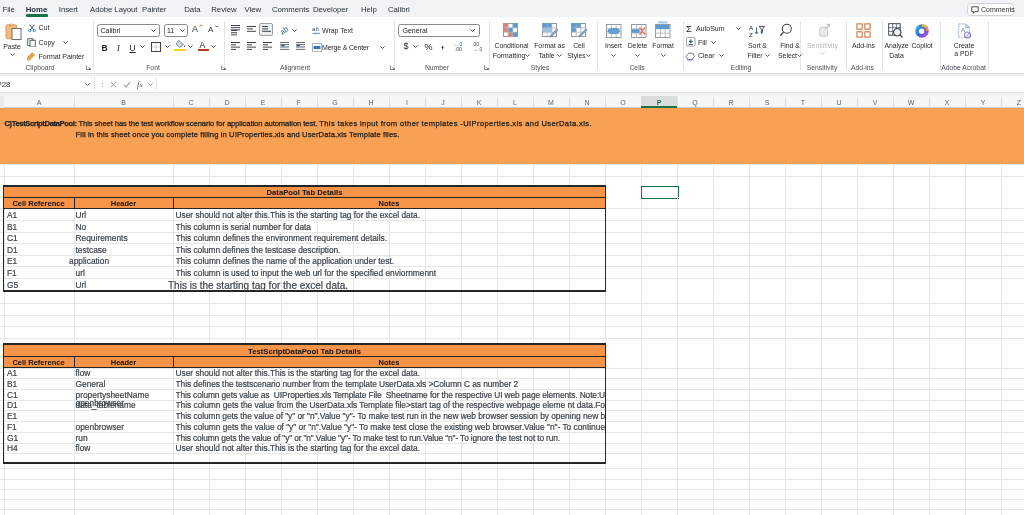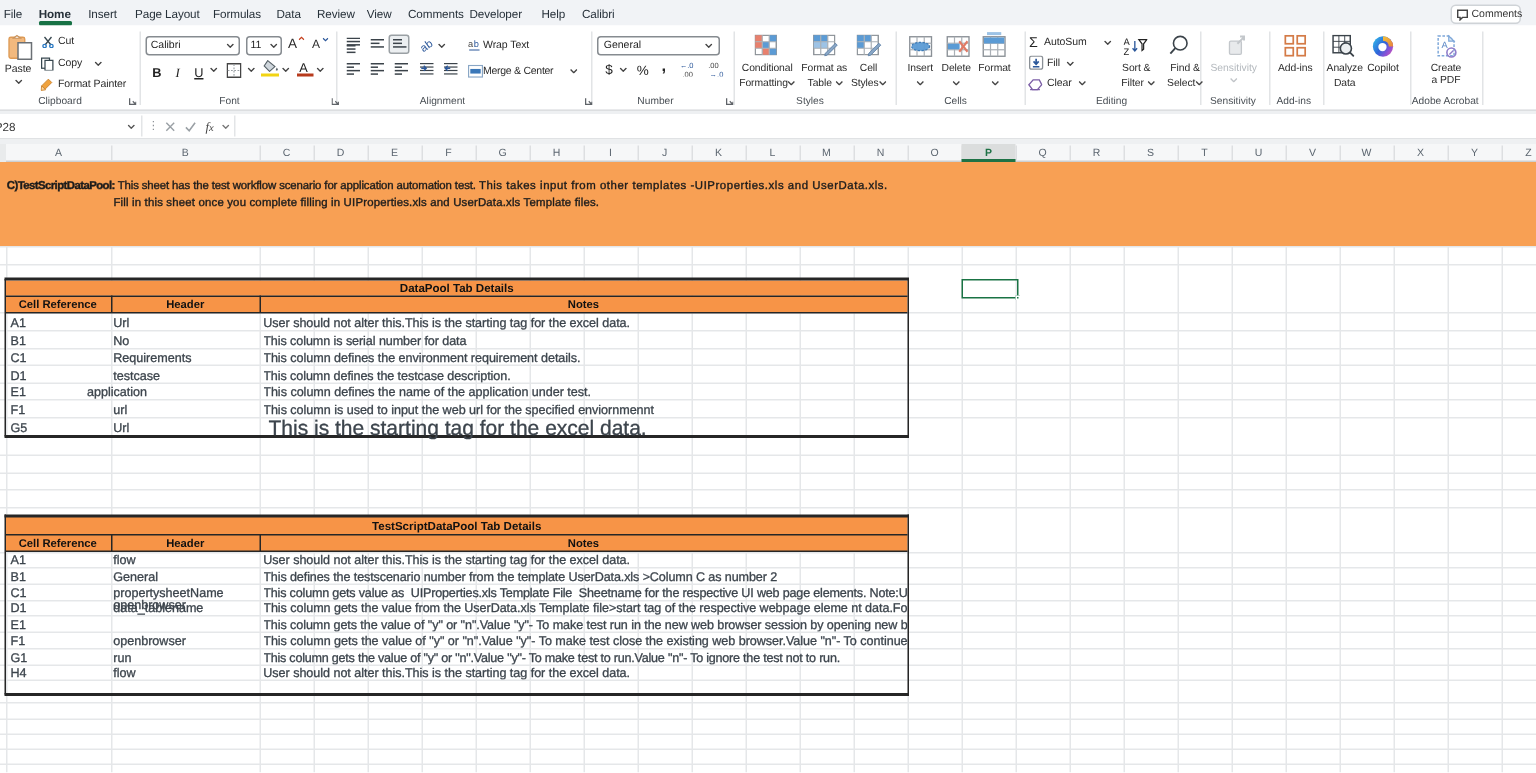--- a/index.html
+++ b/index.html
@@ -2,22 +2,22 @@
 <html><head><meta charset="utf-8"><style>
 html,body{margin:0;padding:0}
 body{width:1024px;height:515px;overflow:hidden;background:#fff;font-family:"Liberation Sans",sans-serif;position:relative}
 div{box-sizing:border-box}
 .t{position:absolute;white-space:nowrap}
 </style></head><body>
 <div style="position:absolute;left:0;top:0;width:1024px;height:17px;background:#f1f3f6"></div>
 <div class="t" style="left:2.5px;top:4.5px;font-size:7.8px;letter-spacing:-0.06px;color:#27313a;font-weight:400">File</div>
 <div class="t" style="left:25.8px;top:4.5px;font-size:7.8px;letter-spacing:-0.06px;color:#27313a;font-weight:600">Home</div>
 <div class="t" style="left:58.8px;top:4.5px;font-size:7.8px;letter-spacing:-0.06px;color:#27313a;font-weight:400">Insert</div>
-<div class="t" style="left:90px;top:4.5px;font-size:7.8px;letter-spacing:-0.06px;color:#27313a;font-weight:400">Page Layout</div>
-<div class="t" style="left:142px;top:4.5px;font-size:7.8px;letter-spacing:-0.06px;color:#27313a;font-weight:400">Formulas</div>
+<div class="t" style="left:90px;top:4.5px;font-size:7.8px;letter-spacing:-0.06px;color:#27313a;font-weight:400">Adobe Layout</div>
+<div class="t" style="left:142px;top:4.5px;font-size:7.8px;letter-spacing:-0.06px;color:#27313a;font-weight:400">Painter</div>
 <div class="t" style="left:184.3px;top:4.5px;font-size:7.8px;letter-spacing:-0.06px;color:#27313a;font-weight:400">Data</div>
 <div class="t" style="left:211.3px;top:4.5px;font-size:7.8px;letter-spacing:-0.06px;color:#27313a;font-weight:400">Review</div>
 <div class="t" style="left:244.5px;top:4.5px;font-size:7.8px;letter-spacing:-0.06px;color:#27313a;font-weight:400">View</div>
 <div class="t" style="left:272px;top:4.5px;font-size:7.8px;letter-spacing:-0.06px;color:#27313a;font-weight:400">Comments</div>
 <div class="t" style="left:313px;top:4.5px;font-size:7.8px;letter-spacing:-0.06px;color:#27313a;font-weight:400">Developer</div>
 <div class="t" style="left:361px;top:4.5px;font-size:7.8px;letter-spacing:-0.06px;color:#27313a;font-weight:400">Help</div>
 <div class="t" style="left:388px;top:4.5px;font-size:7.8px;letter-spacing:-0.06px;color:#27313a;font-weight:400">Calibri</div>
 <div style="position:absolute;left:25.5px;top:14.4px;width:22px;height:2.4px;background:#177245;border-radius:1px"></div>
 <div style="position:absolute;left:967px;top:2.5px;width:47px;height:13px;background:#fff;border:1px solid #cfd3d7;border-radius:3.5px"></div>
 <svg style="position:absolute;left:971px;top:5.5px" width="8" height="8" viewBox="0 0 10 10">
@@ -568,28 +568,28 @@
 <div class="t" style="left:7px;top:226.54px;transform:translateY(-50%);font-size:8.4px;color:#3c444c;-webkit-text-stroke:0.2px #3c444c">B1</div>
 <div class="t" style="left:75.5px;top:226.54px;transform:translateY(-50%);font-size:8.4px;color:#3c444c;-webkit-text-stroke:0.2px #3c444c">No</div>
 <div style="position:absolute;left:175.5px;top:226.54px;transform:translateY(-50%);width:429.5px;overflow:hidden;white-space:pre;font-size:8.4px;color:#3c444c;-webkit-text-stroke:0.2px #3c444c;letter-spacing:-0.05px">This column is serial number for data</div>
 <div class="t" style="left:7px;top:238.16px;transform:translateY(-50%);font-size:8.4px;color:#3c444c;-webkit-text-stroke:0.2px #3c444c">C1</div>
 <div class="t" style="left:75.5px;top:238.16px;transform:translateY(-50%);font-size:8.4px;color:#3c444c;-webkit-text-stroke:0.2px #3c444c">Requirements</div>
 <div style="position:absolute;left:175.5px;top:238.16px;transform:translateY(-50%);width:429.5px;overflow:hidden;white-space:pre;font-size:8.4px;color:#3c444c;-webkit-text-stroke:0.2px #3c444c;letter-spacing:-0.022px">This column defines the environment requirement details.</div>
 <div class="t" style="left:7px;top:249.78px;transform:translateY(-50%);font-size:8.4px;color:#3c444c;-webkit-text-stroke:0.2px #3c444c">D1</div>
 <div class="t" style="left:75.5px;top:249.78px;transform:translateY(-50%);font-size:8.4px;color:#3c444c;-webkit-text-stroke:0.2px #3c444c">testcase</div>
 <div style="position:absolute;left:175.5px;top:249.78px;transform:translateY(-50%);width:429.5px;overflow:hidden;white-space:pre;font-size:8.4px;color:#3c444c;-webkit-text-stroke:0.2px #3c444c;letter-spacing:-0.05px">This column defines the testcase description.</div>
 <div class="t" style="left:7px;top:261.4px;transform:translateY(-50%);font-size:8.4px;color:#3c444c;-webkit-text-stroke:0.2px #3c444c">E1</div>
-<div class="t" style="left:58px;top:261.4px;transform:translateY(-50%);font-size:8.4px;color:#3c444c;-webkit-text-stroke:0.2px #3c444c">application</div>
+<div class="t" style="left:69px;top:261.4px;transform:translateY(-50%);font-size:8.4px;color:#3c444c;-webkit-text-stroke:0.2px #3c444c">application</div>
 <div style="position:absolute;left:175.5px;top:261.4px;transform:translateY(-50%);width:429.5px;overflow:hidden;white-space:pre;font-size:8.4px;color:#3c444c;-webkit-text-stroke:0.2px #3c444c;letter-spacing:-0.013px">This column defines the name of the application under test.</div>
 <div class="t" style="left:7px;top:273.02px;transform:translateY(-50%);font-size:8.4px;color:#3c444c;-webkit-text-stroke:0.2px #3c444c">F1</div>
 <div class="t" style="left:75.5px;top:273.02px;transform:translateY(-50%);font-size:8.4px;color:#3c444c;-webkit-text-stroke:0.2px #3c444c">url</div>
 <div style="position:absolute;left:175.5px;top:273.02px;transform:translateY(-50%);width:429.5px;overflow:hidden;white-space:pre;font-size:8.4px;color:#3c444c;-webkit-text-stroke:0.2px #3c444c;letter-spacing:-0.016px">This column is used to input the web url for the specified enviornmennt</div>
 <div class="t" style="left:7px;top:284.64px;transform:translateY(-50%);font-size:8.4px;color:#3c444c;-webkit-text-stroke:0.2px #3c444c">G5</div>
 <div class="t" style="left:75.5px;top:284.64px;transform:translateY(-50%);font-size:8.4px;color:#3c444c;-webkit-text-stroke:0.2px #3c444c">Url</div>
-<div style="position:absolute;left:179px;top:284.64px;transform:translateY(-50%);width:429.5px;overflow:hidden;white-space:pre;font-size:14px;color:#3c444c;-webkit-text-stroke:0.2px #3c444c;letter-spacing:0.0px">This is the starting tag for the excel data.</div>
+<div style="position:absolute;left:168px;top:284.64px;transform:translateY(-50%);width:429.5px;overflow:hidden;white-space:pre;font-size:10px;color:#3c444c;-webkit-text-stroke:0.2px #3c444c;letter-spacing:0.0px">This is the starting tag for the excel data.</div>
 <div style="position:absolute;left:4px;top:344.4px;width:601px;height:12.0px;background:#f79447"></div>
 <div style="position:absolute;left:4px;top:356.4px;width:601px;height:11.2px;background:#f79447"></div>
 <div style="position:absolute;left:3px;top:342.59999999999997px;width:603px;height:2px;background:#262626"></div>
 <div style="position:absolute;left:3px;top:462.15999999999997px;width:603px;height:2.2px;background:#262626"></div>
 <div style="position:absolute;left:2.8px;top:343.4px;width:1.4px;height:119.76px;background:#262626"></div>
 <div style="position:absolute;left:604.8px;top:343.4px;width:1.4px;height:119.76px;background:#262626"></div>
 <div style="position:absolute;left:4px;top:355.79999999999995px;width:601px;height:1.1px;background:#262626"></div>
 <div style="position:absolute;left:4px;top:366.99999999999994px;width:601px;height:1.1px;background:#262626"></div>
 <div style="position:absolute;left:74px;top:356.4px;width:1.1px;height:11.2px;background:#262626"></div>
 <div style="position:absolute;left:173px;top:356.4px;width:1.1px;height:11.2px;background:#262626"></div>

